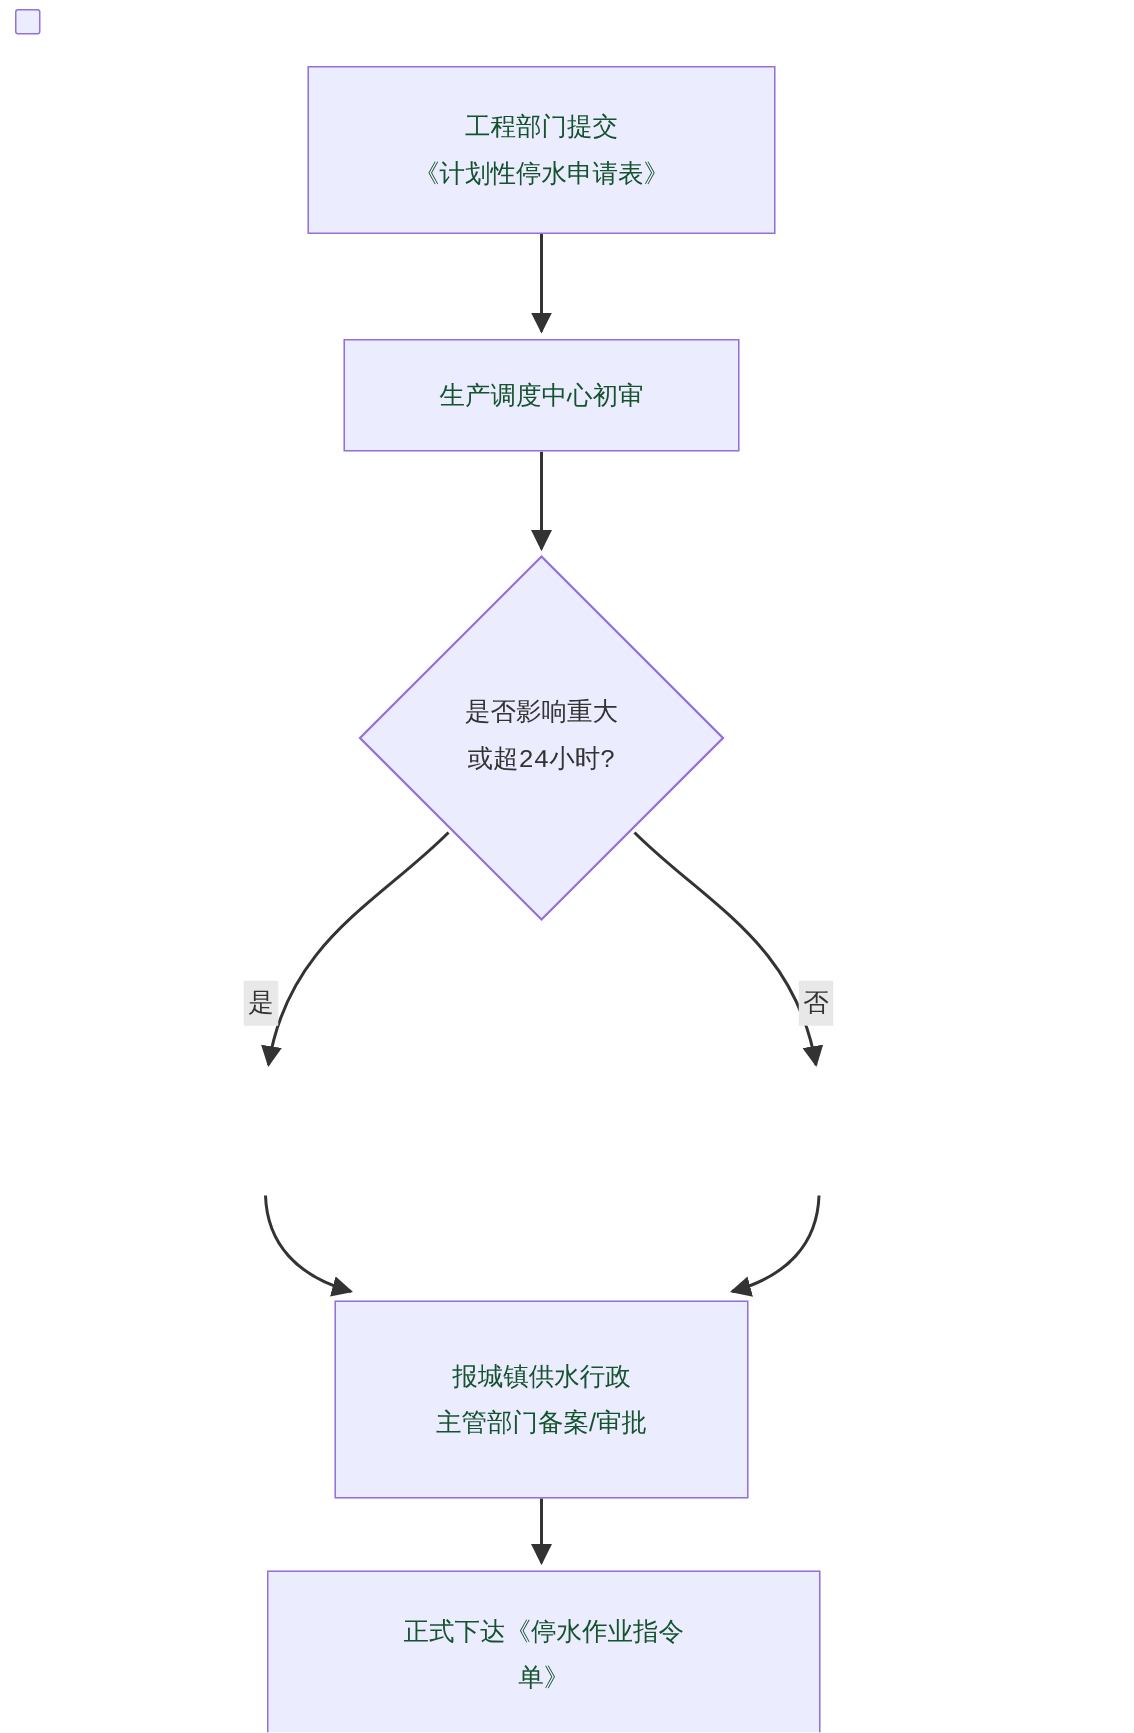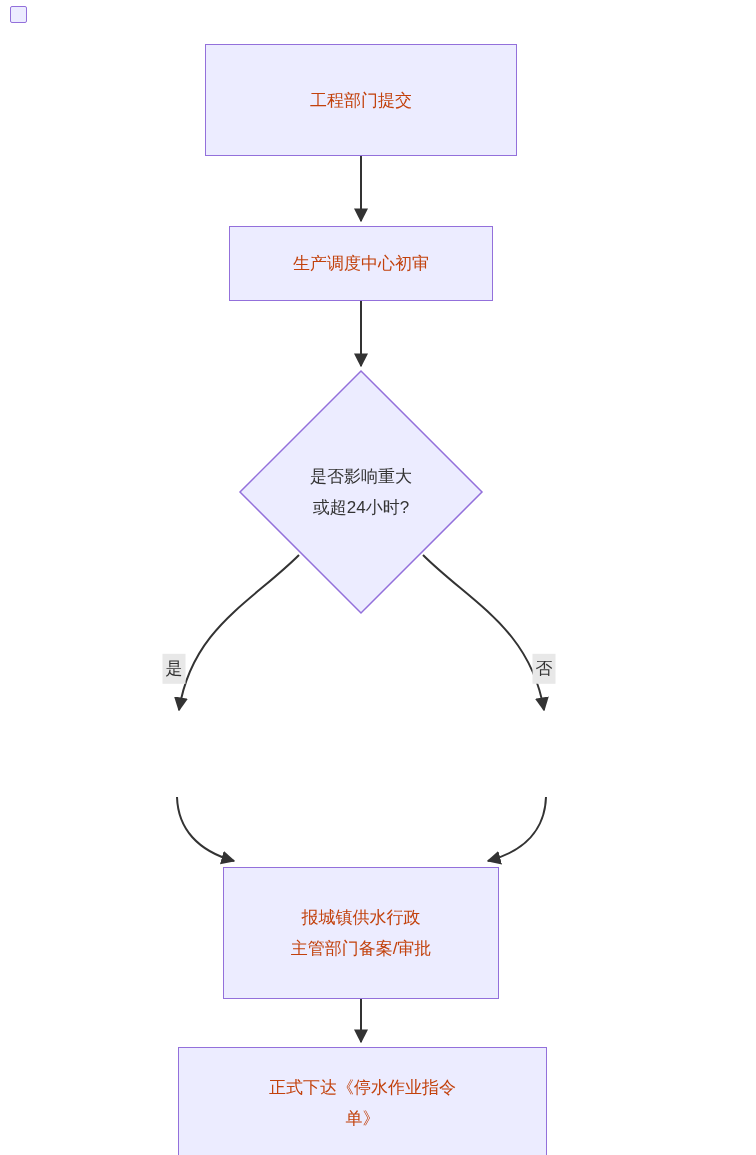--- a/index.html
+++ b/index.html
@@ -27,40 +27,41 @@
     box-sizing: border-box;
     background: #ECECFF;
     border: 1.5px solid #9370DB;
     display: flex;
     flex-direction: column;
     align-items: center;
     justify-content: center;
     text-align: center;
     font-size: 17px;
     line-height: 31px;
-    color: #c2410c;
+    color: #14532d;
   }
   .diamond-shape {
     fill: #ECECFF;
     stroke: #9370DB;
     stroke-width: 1.5px;
   }
   .diamond-label {
     position: absolute;
     left: 241px;
     top: 372px;
     width: 240px;
     height: 240px;
     display: flex;
     flex-direction: column;
     align-items: center;
     justify-content: center;
     text-align: center;
     font-size: 17px;
     line-height: 31px;
+    font-family: Liberation Mono, monospace;
   }
   .edge-label {
     position: absolute;
     transform: translate(-50%, -50%);
     background: #e8e8e8;
     color: #333333;
     font-size: 17px;
     padding: 5px 3px;
     line-height: 1.2;
     white-space: nowrap;
@@ -103,20 +104,21 @@
 
     <path class="edge" d="M177,797 C178,829 198,851 234,861" marker-end="url(#arrowhead)"></path>
 
     <path class="edge" d="M546,797 C545,829 525,851 488,861" marker-end="url(#arrowhead)"></path>
 
     <path class="edge" d="M361,975 L361,1042" marker-end="url(#arrowhead)"></path>
   </svg>
 
   <div class="node" style="left:205px; top:44px; width:312px; height:112px;">
     <span>工程部门提交</span>
+    <span>《计划性停水申请表》</span>
   </div>
 
   <div class="node" style="left:229px; top:226px; width:264px; height:75px;">
     <span>生产调度中心初审</span>
   </div>
 
   <div class="diamond-label">
     <span>是否影响重大</span>
     <span>或超24小时?</span>
   </div>

